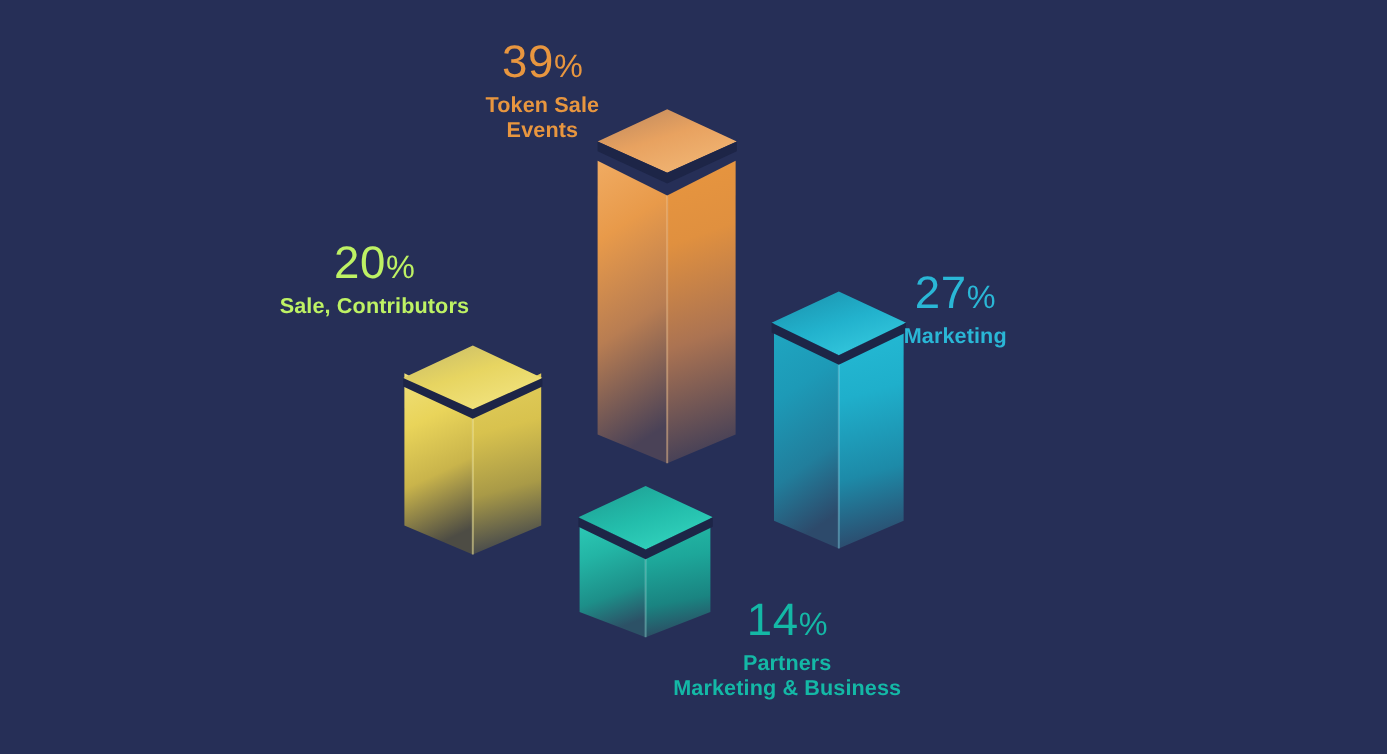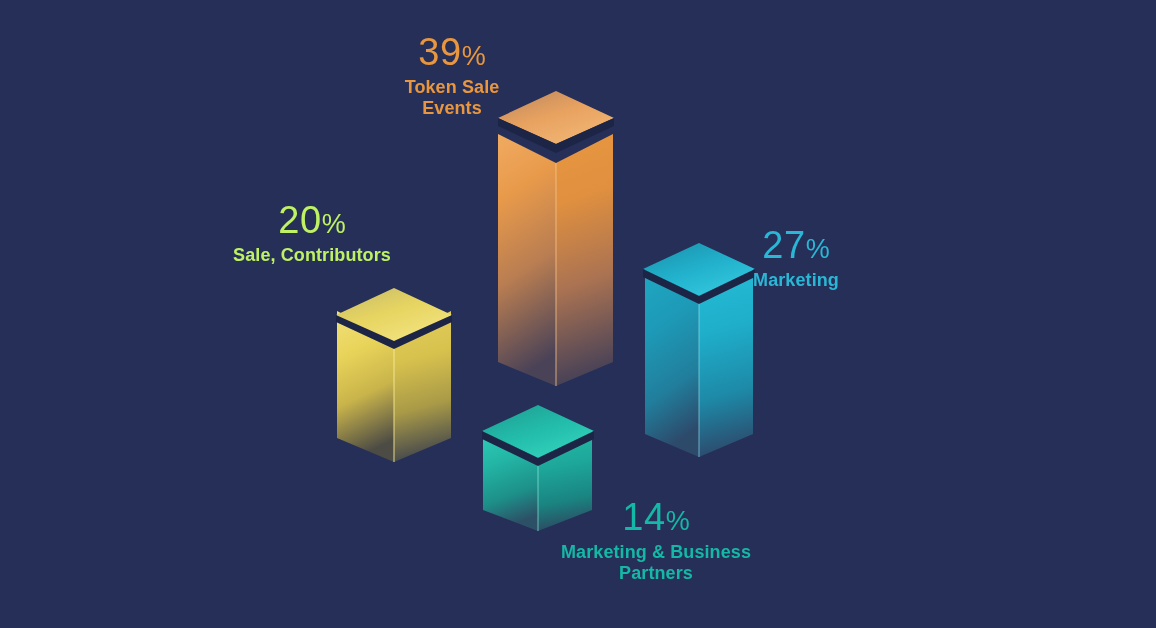--- a/index.html
+++ b/index.html
@@ -181,17 +181,17 @@
     <span class="cap">Sale, Contributors</span>
   </div>
 
   <div id="label-found" class="label-block" style="color:#2ab7d6">
     <span class="pct"><span>27</span><span class="sign">%</span></span>
     <span class="cap">Marketing</span>
   </div>
 
   <div id="label-mkt" class="label-block" style="color:#14b8a6">
     <span class="pct"><span>14</span><span class="sign">%</span></span>
+    <span class="cap">Partners</span>
     <span class="cap">Marketing &amp; Business</span>
-    <span class="cap">Partners</span>
   </div>
 
 </div>
 
 </body></html>

